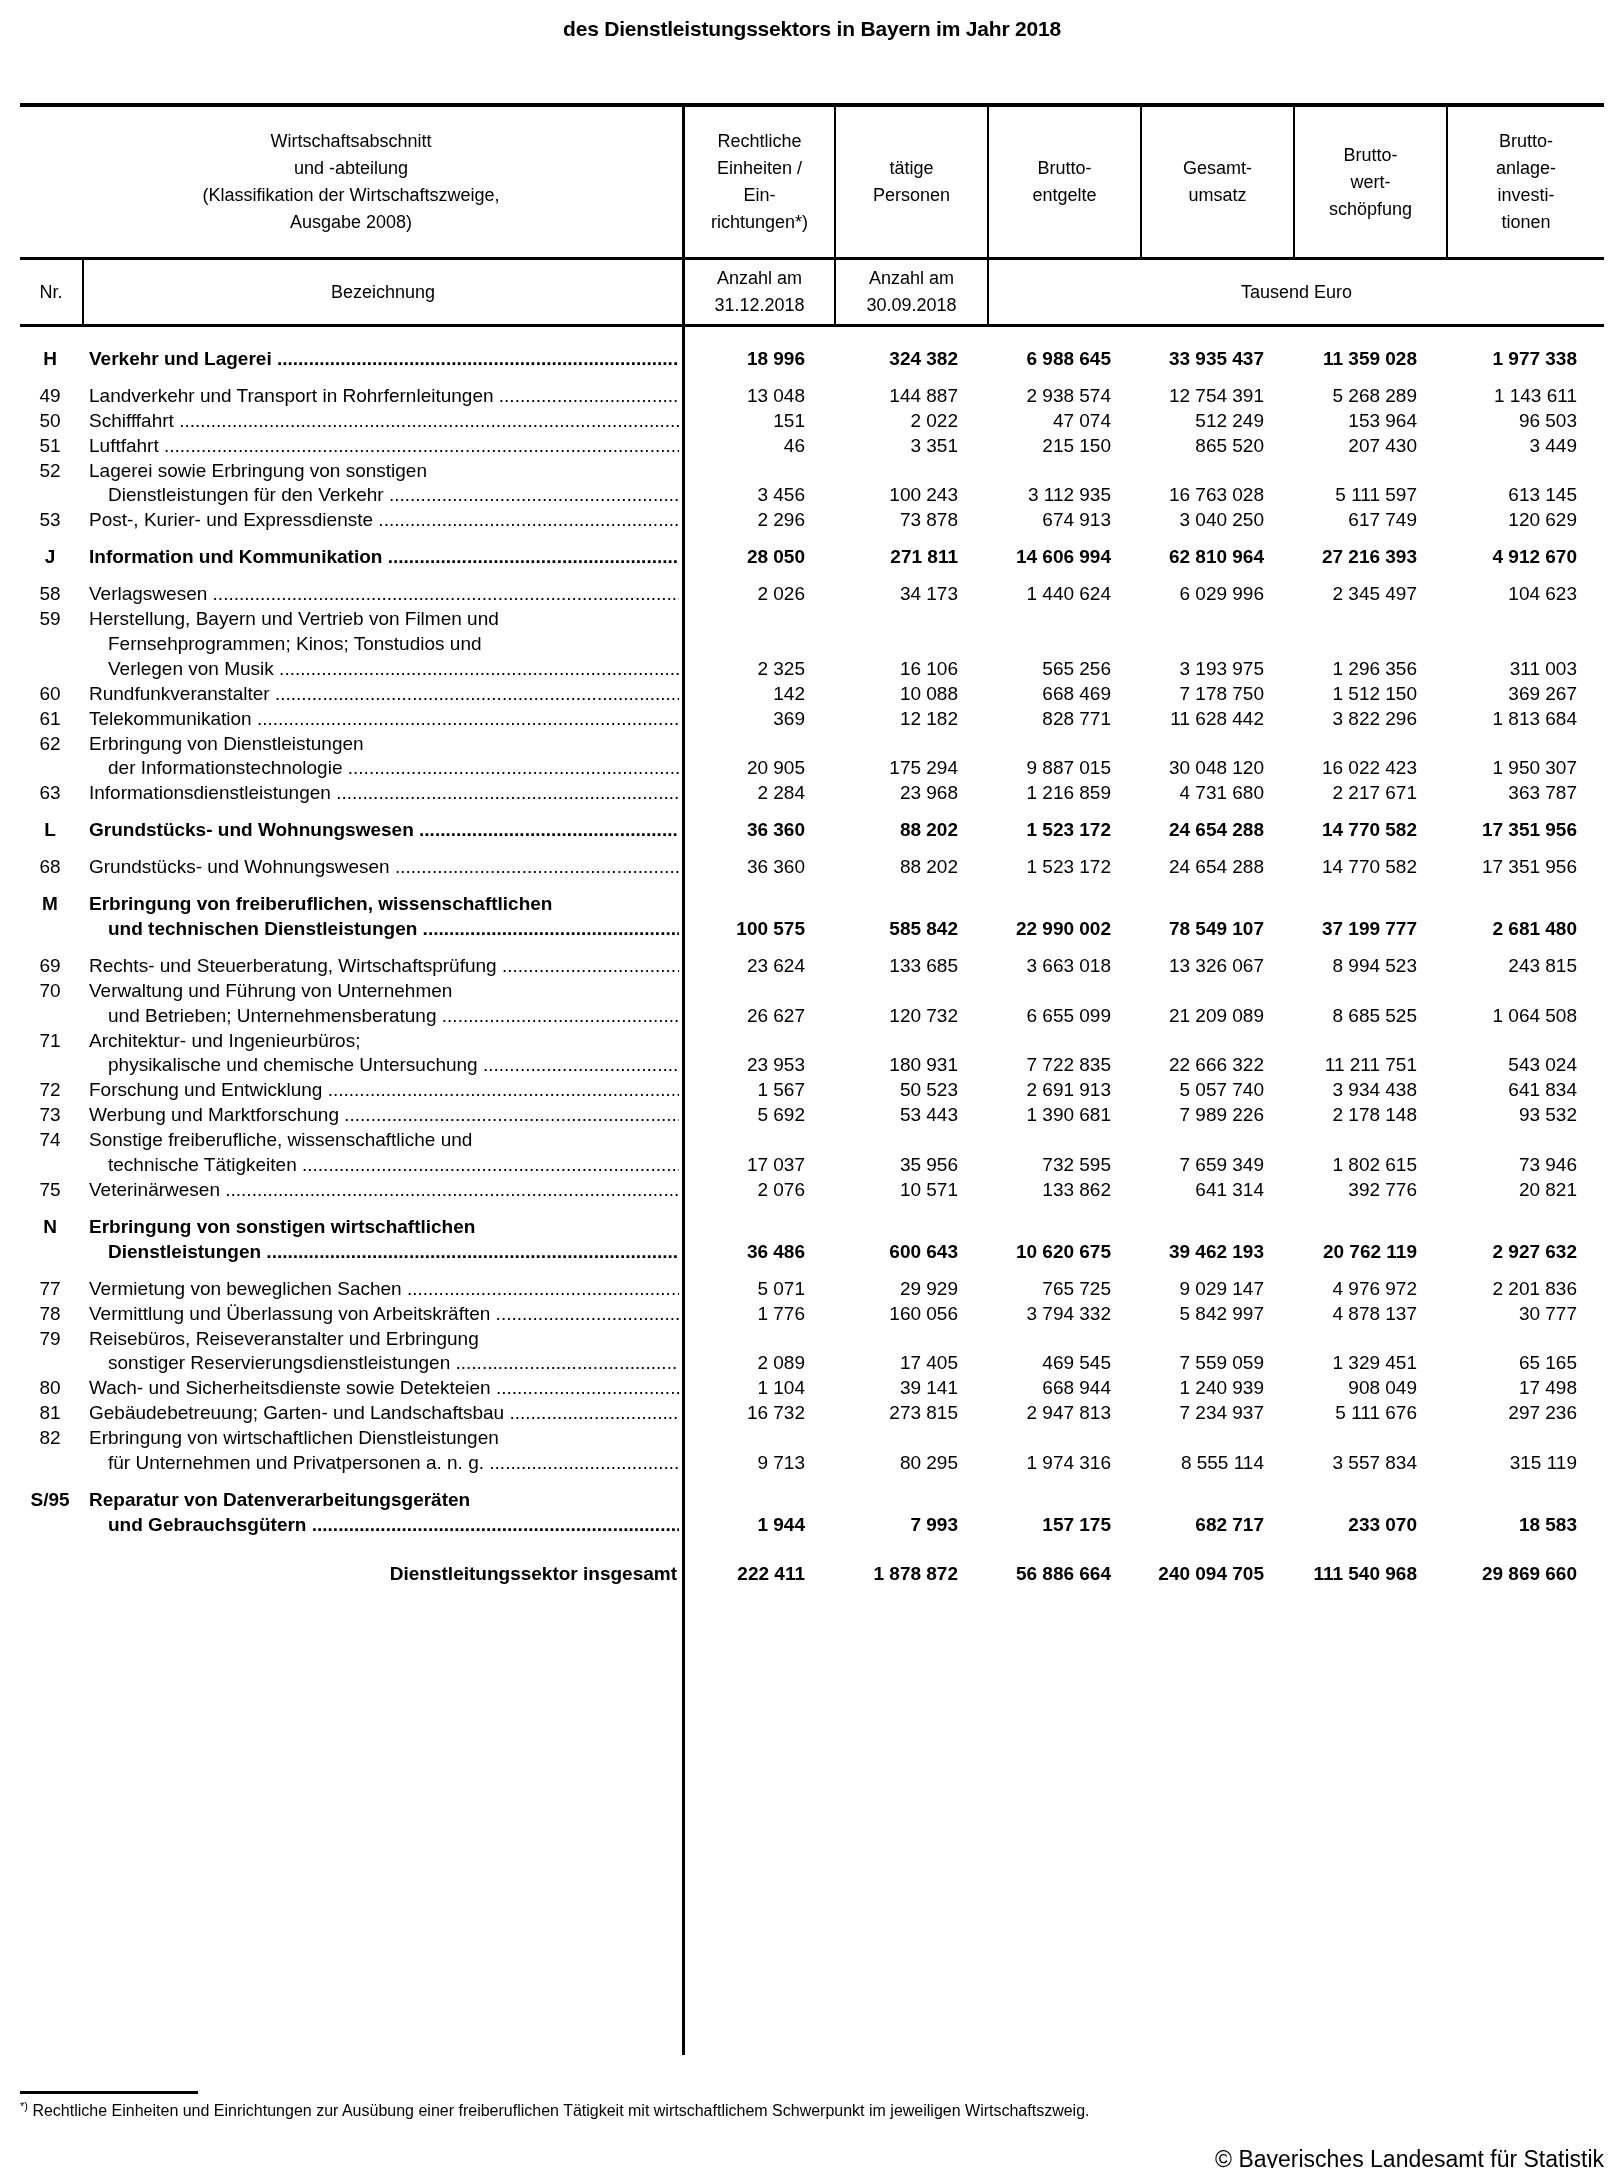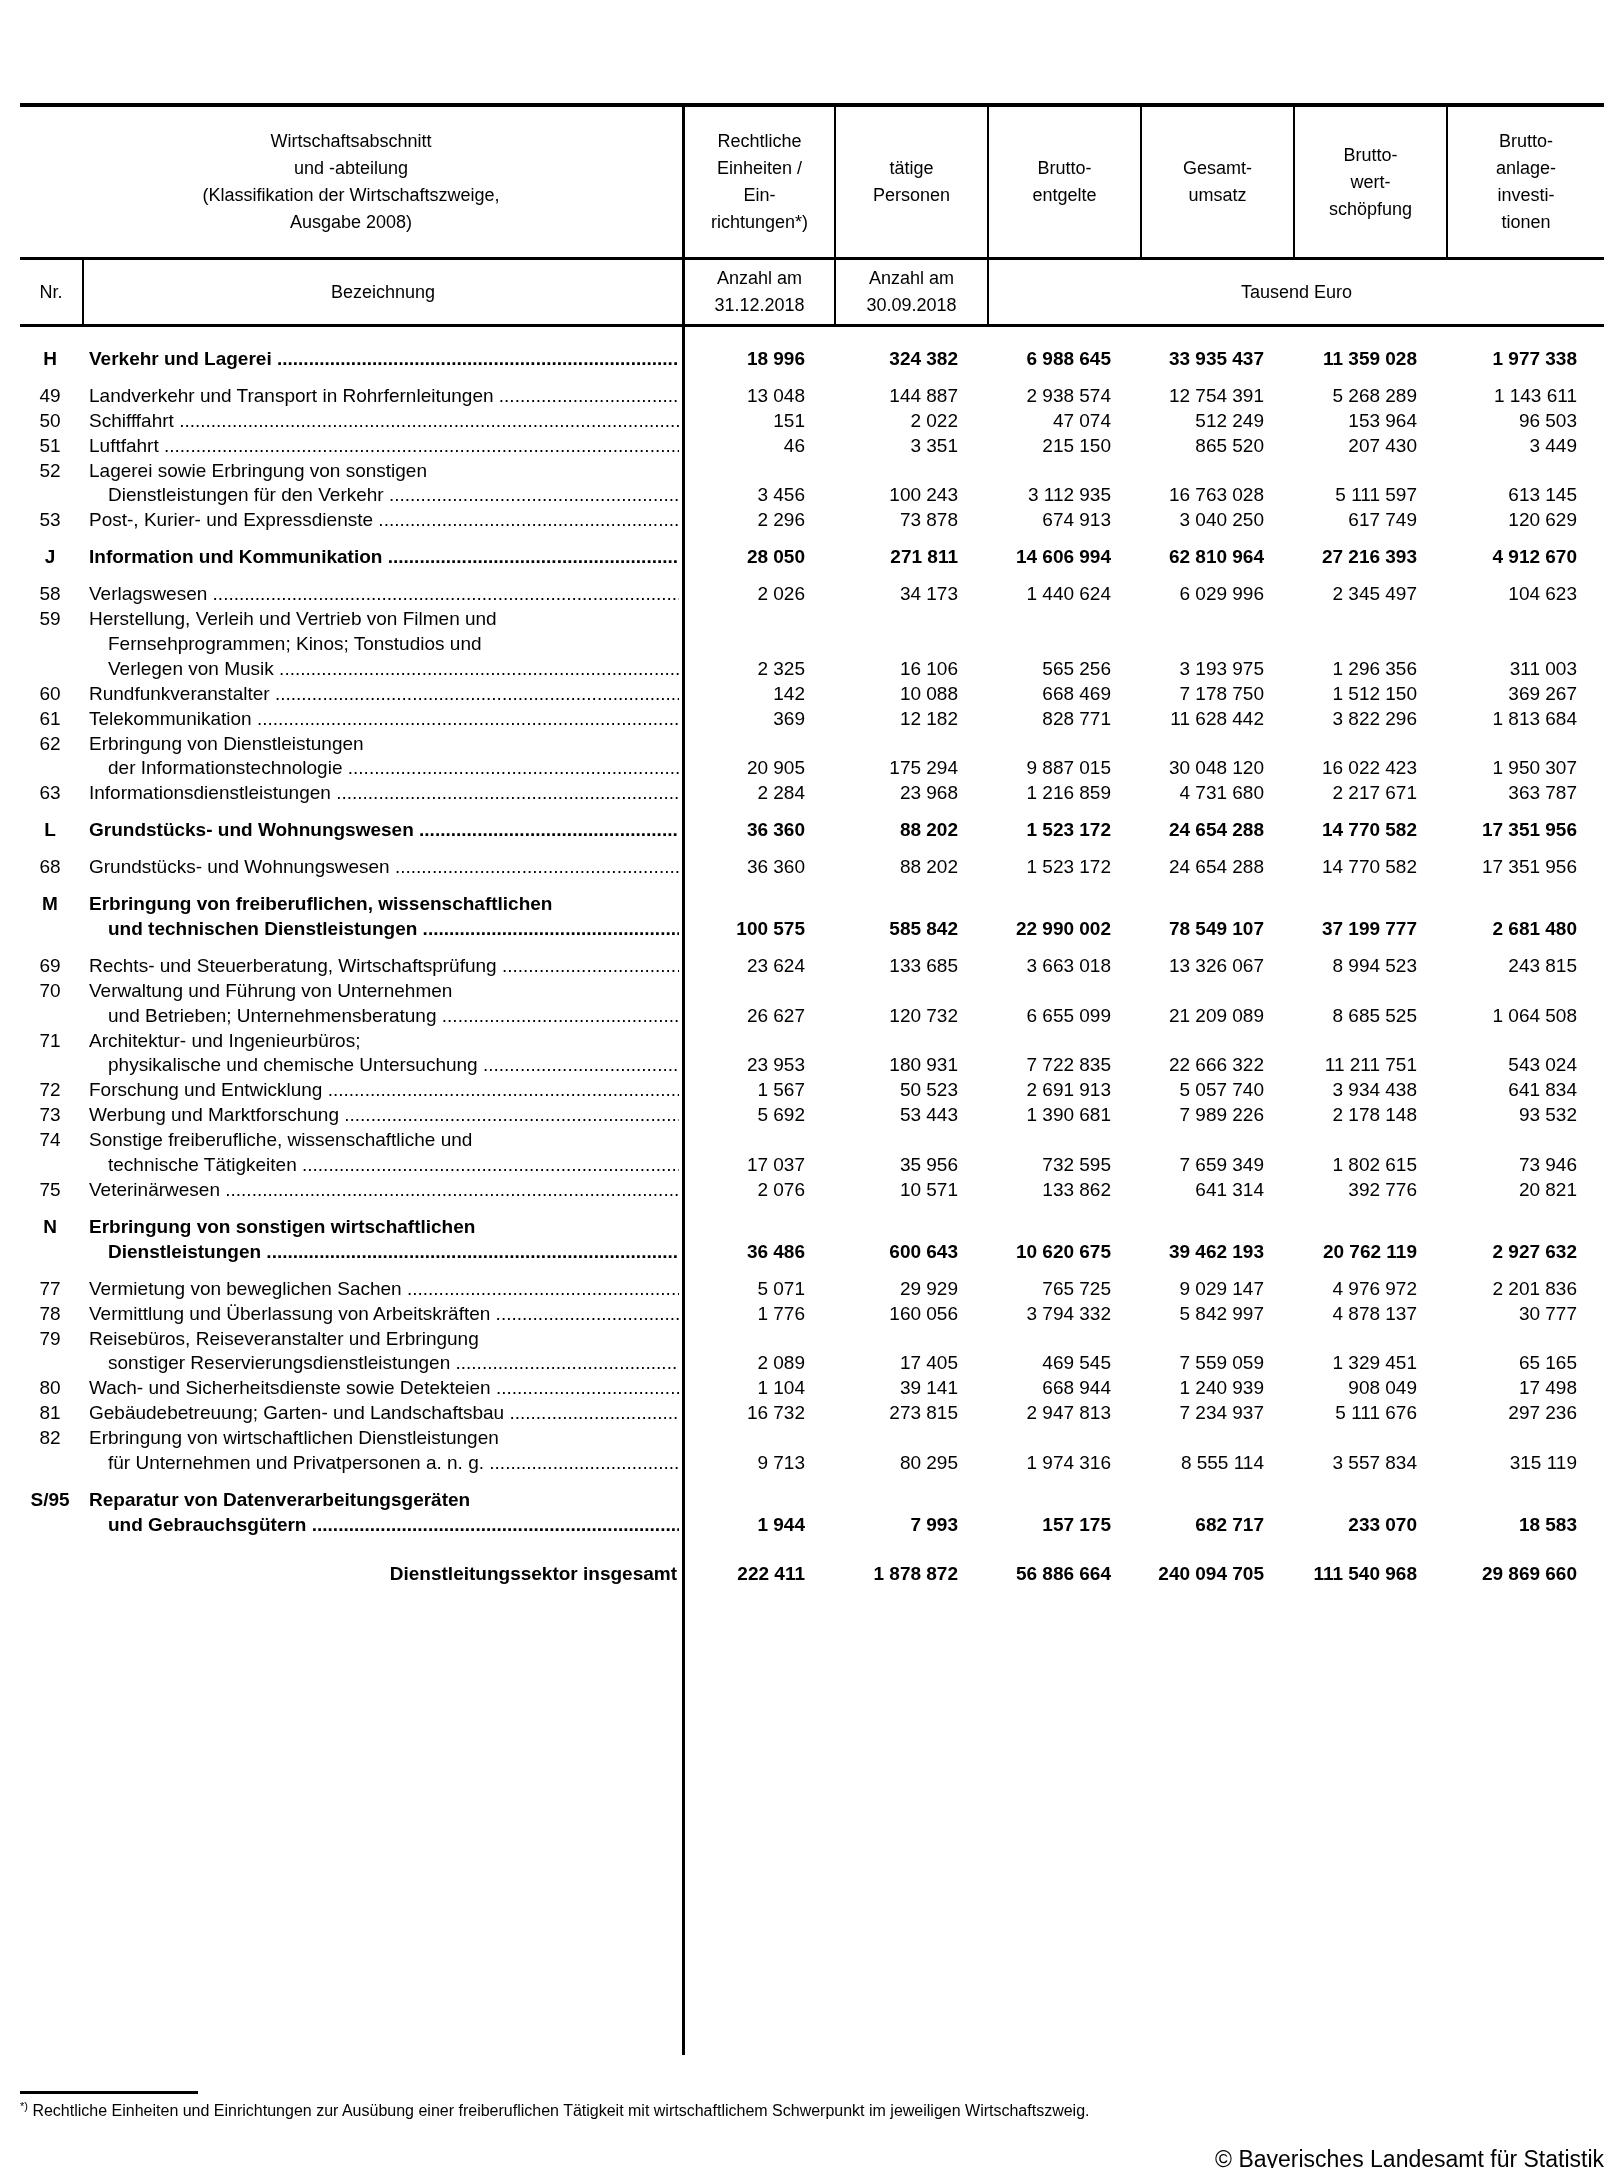--- a/index.html
+++ b/index.html
@@ -23,20 +23,21 @@
   .row.total .label { left: 69px; width: 588px; text-align: right; font-weight: bold; }
   .foot-rule { position: absolute; left: 20px; top: 2091px; width: 178px; height: 3px; background: #000; }
   .footnote { position: absolute; left: 20px; top: 2100px; font-size: 16px; }
   .footnote sup { font-size: 11px; }
   .copyright { position: absolute; right: 20px; top: 2146px; font-size: 23px; text-align: right; }
 </style>
 </head>
 <body>
 
 <div class="title">
+  <div>des Dienstleistungssektors in Bayern im Jahr 2018</div>
 </div>
 
 <div class="table" id="tbl">
 
   <div class="hline" style="top:0;height:4px;"></div>
   <div class="hline" style="top:154px;height:3px;"></div>
   <div class="hline" style="top:221px;height:3px;"></div>
 
   <div class="vline" style="left:62px;top:154px;width:2px;height:70px;"></div>
   <div class="vline" style="left:662px;top:0;width:3px;height:1952px;"></div>
@@ -190,21 +191,21 @@
         <div class="label" style="top: 5px;"><span>Verlagswesen</span><span class="dots"> ........................................................................................................................................................................................................</span></div>
         <div class="val" style="top: 5px; right: 799px;">2 026</div>
         <div class="val" style="top: 5px; right: 646px;">34 173</div>
         <div class="val" style="top: 5px; right: 493px;">1 440 624</div>
         <div class="val" style="top: 5px; right: 340px;">6 029 996</div>
         <div class="val" style="top: 5px; right: 187px;">2 345 497</div>
         <div class="val" style="top: 5px; right: 27px;">104 623</div>
       </div>
       <div class="row" style="top: 500.1px; height: 74.7px;">
         <div class="nr">59</div>
-        <div class="label" style="top: 5px;"><span>Herstellung, Verleih und  Vertrieb von Filmen und</span></div>
+        <div class="label" style="top: 5px;"><span>Herstellung, Bayern und  Vertrieb von Filmen und</span></div>
         <div class="label indent" style="top: 29.9px;"><span>Fernsehprogrammen; Kinos; Tonstudios und</span></div>
         <div class="label indent" style="top: 54.8px;"><span>Verlegen von Musik</span><span class="dots"> ........................................................................................................................................................................................................</span></div>
         <div class="val" style="top: 54.8px; right: 799px;">2 325</div>
         <div class="val" style="top: 54.8px; right: 646px;">16 106</div>
         <div class="val" style="top: 54.8px; right: 493px;">565 256</div>
         <div class="val" style="top: 54.8px; right: 340px;">3 193 975</div>
         <div class="val" style="top: 54.8px; right: 187px;">1 296 356</div>
         <div class="val" style="top: 54.8px; right: 27px;">311 003</div>
       </div>
       <div class="row" style="top: 574.8px; height: 24.9px;">

